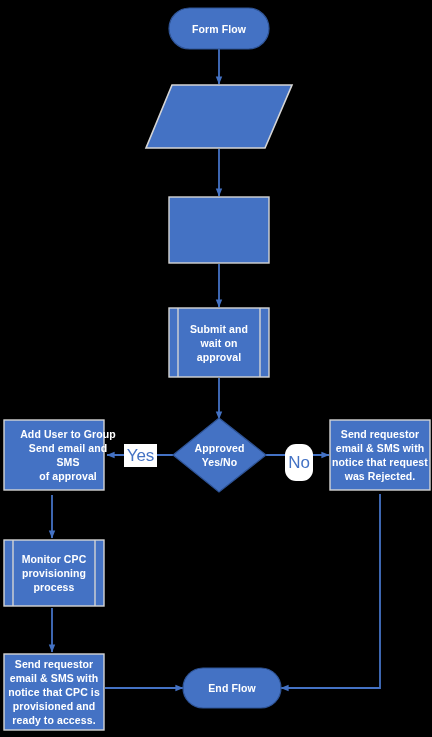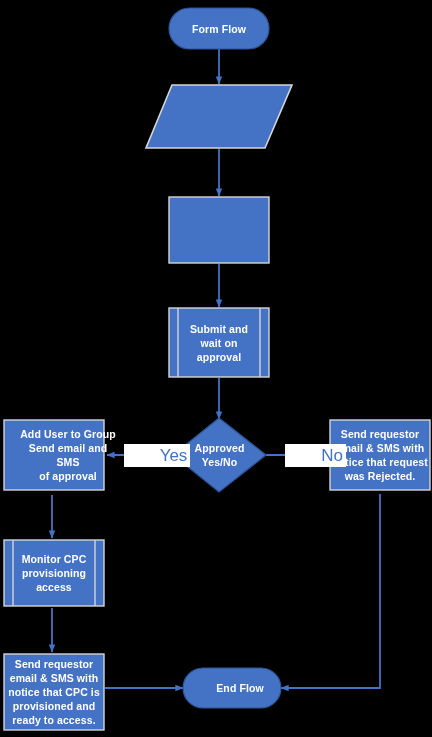--- a/index.html
+++ b/index.html
@@ -39,21 +39,20 @@
   .edge-label {
     position: absolute;
     display: flex;
     align-items: center;
     justify-content: center;
     background: #FFFFFF;
     color: #4472C4;
     font-size: 17px;
     line-height: 19px;
     font-family: "Liberation Sans", sans-serif;
-    padding-left: 33px;
   }
 </style>
 </head>
 <body>
 
 <div id="canvas">
 
   <svg id="flow-svg" viewBox="0 0 432 737">
     <defs>
       <marker id="arrow" markerWidth="9" markerHeight="9" refX="7.6" refY="3.6" orient="auto" markerUnits="userSpaceOnUse">
@@ -118,27 +117,27 @@
 Send email and SMS
 of approval</div>
 
   <div class="node-label" style="left:330px; top:420px; width:100px; height:70px;">Send requestor
 email &amp; SMS with
 notice that request
 was Rejected.</div>
 
   <div class="node-label" style="left:14px; top:540px; width:80px; height:66px;">Monitor CPC
 provisioning
-access</div>
+process</div>
 
   <div class="node-label" style="left:4px; top:654px; width:100px; height:76px;">Send requestor
 email &amp; SMS with
 notice that CPC is
 provisioned and
 ready to access.</div>
 
-  <div class="node-label" style="left:183px; top:668px; width:98px; height:40px;padding-left:8px;">End Flow</div>
+  <div class="node-label" style="left:183px; top:668px; width:98px; height:40px;">End Flow</div>
 
   <div class="edge-label" style="left:124px; top:444px; width:33px; height:23px;">Yes</div>
 
-  <div class="edge-label" style="left:285px; top:444px; width:28px; height:23px;">No</div>
+  <div class="edge-label" style="left:285px; top:444px; width:28px; height:37px;border-radius:11px;">No</div>
 
 </div>
 
 </body></html>

